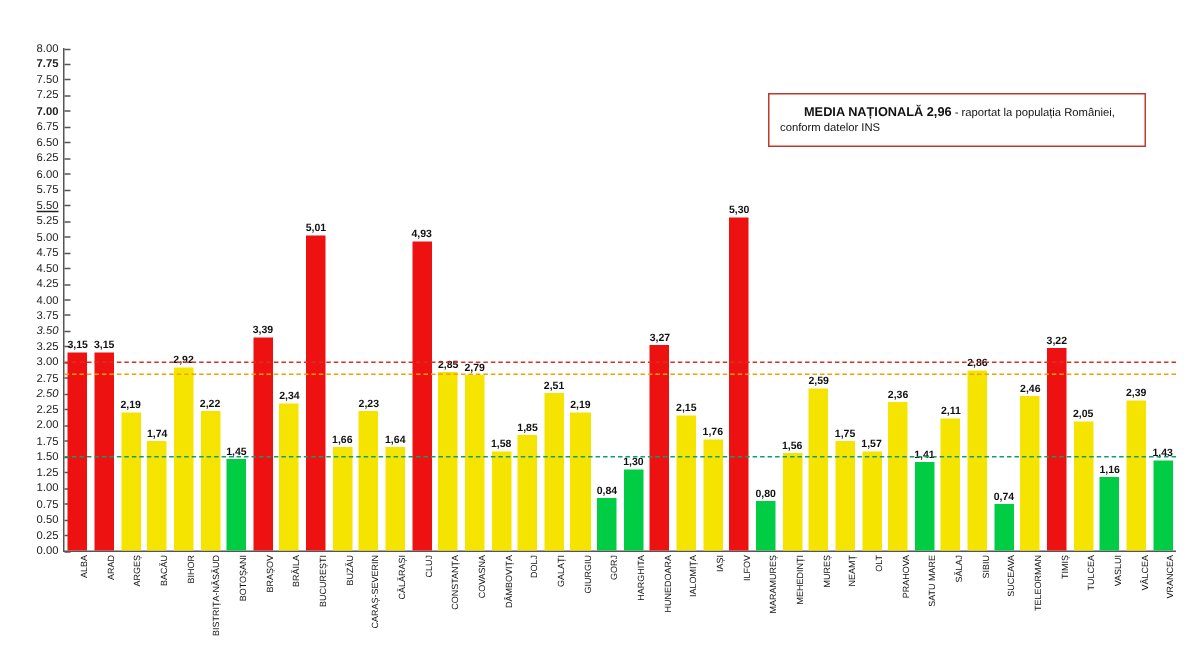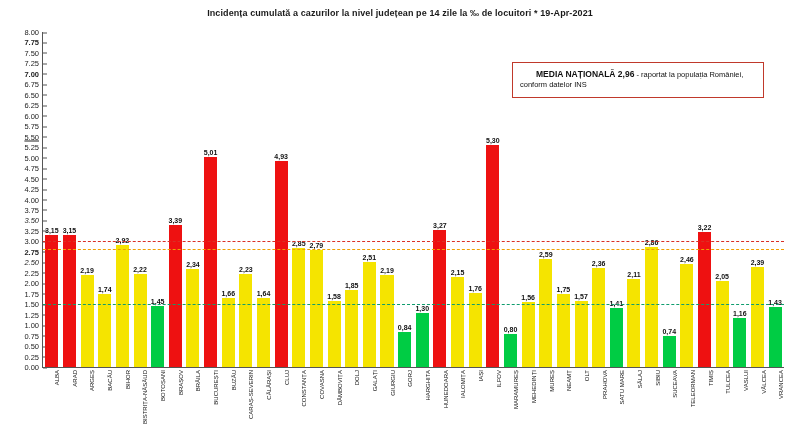--- a/index.html
+++ b/index.html
@@ -93,21 +93,20 @@
     font-size:7.5px;color:#111;line-height:1.35;
   }
   .avgbox .b1{font-weight:bold;font-size:8.5px;padding-left:16px;}
   .avgbox .b2{font-size:7.5px;}
 </style>
 </head>
 <body>
 
 <div id="root">
 
-  <div class="chart-title">Incidența cumulată a cazurilor la nivel județean pe 14 zile la ‰ de locuitori *  19-Apr-2021</div>
 
   <div class="plot">
     <div id="yticks">
         <div class="ytick" style="top: 0%;">8.00<span class="gl"></span></div>
         <div class="ytick" style="top: 3.125%; font-weight: bold;">7.75<span class="gl"></span></div>
         <div class="ytick" style="top: 6.25%;">7.50<span class="gl"></span></div>
         <div class="ytick" style="top: 9.375%;">7.25<span class="gl"></span></div>
         <div class="ytick" style="top: 12.5%; font-weight: bold;">7.00<span class="gl"></span></div>
         <div class="ytick" style="top: 15.625%;">6.75<span class="gl"></span></div>
         <div class="ytick" style="top: 18.75%; text-align: right;">6.50<span class="gl"></span></div>
@@ -118,21 +117,21 @@
         <div class="ytick" style="top: 34.375%;">5.25<span class="gl"></span></div>
         <div class="ytick" style="top: 37.5%;">5.00<span class="gl"></span></div>
         <div class="ytick" style="top: 40.625%;">4.75<span class="gl"></span></div>
         <div class="ytick" style="top: 43.75%;">4.50<span class="gl"></span></div>
         <div class="ytick" style="top: 46.875%;">4.25<span class="gl"></span></div>
         <div class="ytick" style="top: 50%;">4.00<span class="gl"></span></div>
         <div class="ytick" style="top: 53.125%;">3.75<span class="gl"></span></div>
         <div class="ytick" style="top: 56.25%; font-style: italic;">3.50<span class="gl"></span></div>
         <div class="ytick" style="top: 59.375%;">3.25<span class="gl"></span></div>
         <div class="ytick" style="top: 62.5%; text-align: center;">3.00<span class="gl"></span></div>
-        <div class="ytick" style="top: 65.625%; font-weight: bold;">2.75<span class="gl"></span></div>
+        <div class="ytick" style="top: 65.625%;">2.75<span class="gl"></span></div>
         <div class="ytick" style="top: 68.75%; font-style: italic;">2.50<span class="gl"></span></div>
         <div class="ytick" style="top: 71.875%;">2.25<span class="gl"></span></div>
         <div class="ytick" style="top: 75%;">2.00<span class="gl"></span></div>
         <div class="ytick" style="top: 78.125%;">1.75<span class="gl"></span></div>
         <div class="ytick" style="top: 81.25%;">1.50<span class="gl"></span></div>
         <div class="ytick" style="top: 84.375%;">1.25<span class="gl"></span></div>
         <div class="ytick" style="top: 87.5%;">1.00<span class="gl"></span></div>
         <div class="ytick" style="top: 90.625%;">0.75<span class="gl"></span></div>
         <div class="ytick" style="top: 93.75%; text-align: center;">0.50<span class="gl"></span></div>
         <div class="ytick" style="top: 96.875%;">0.25<span class="gl"></span></div>

